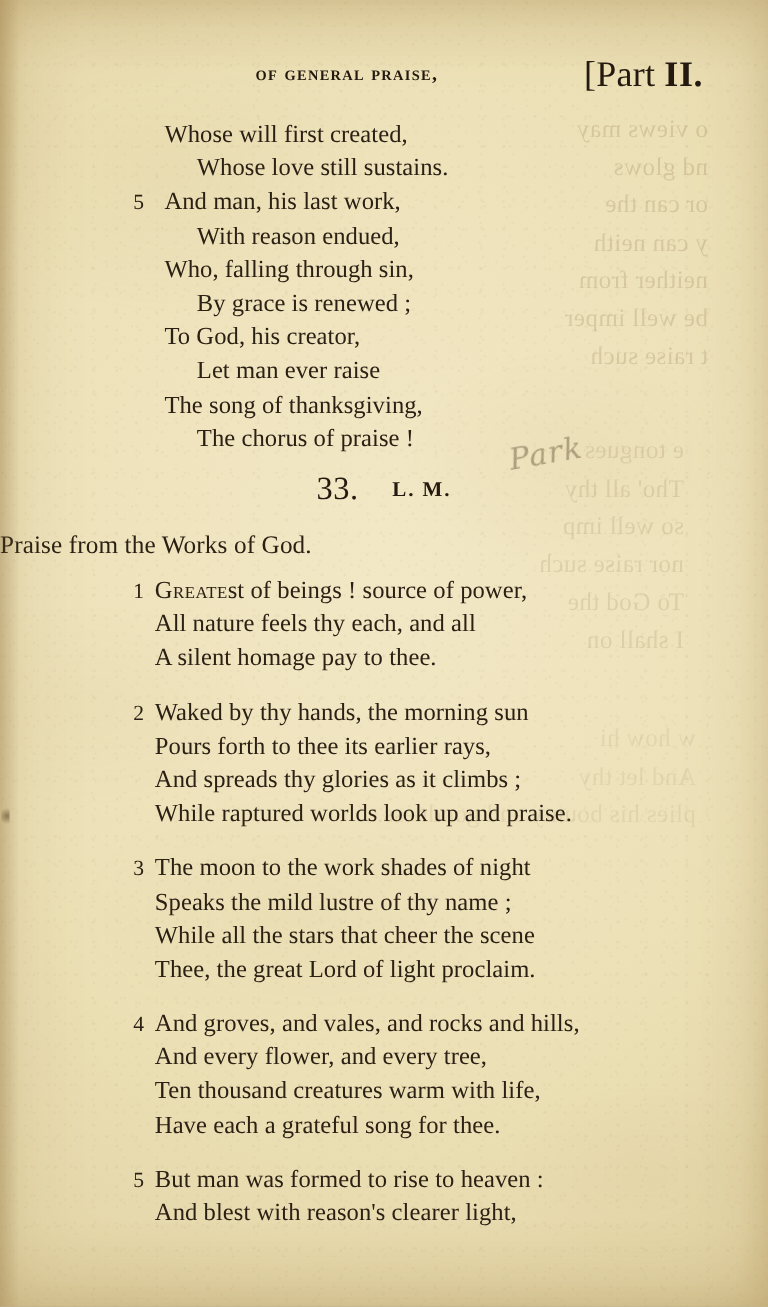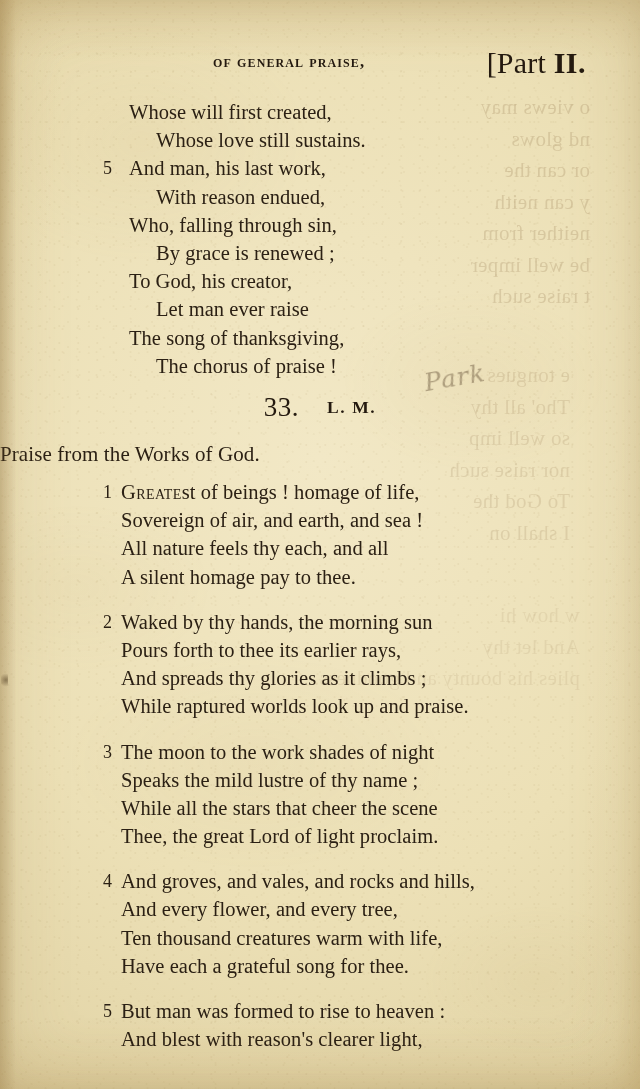--- a/index.html
+++ b/index.html
@@ -113,21 +113,21 @@
   }
   .runhead-part .rn {
     font-variant: small-caps;
     font-weight: 700;
     letter-spacing: 0.5px;
   }
 
   
   .stanza {
     position: absolute;
-    left: 4px;
+    left: 12px;
     width: 538px;
   }
   .vline {
     position: relative;
     height: 28.2px;
     font-size: 20.5px;
     line-height: 28.2px;
     color: #2b2014;
     white-space: nowrap;
     letter-spacing: 0.05px;
@@ -300,24 +300,21 @@
 
   <div class="hymn-head">
     <span class="hymn-no">33.</span><span class="hymn-metre">L. M.</span>
   </div>
   <div class="hymn-sub">Praise from the Works of God.</div>
 
   <div class="stanza" id="hymn-stanzas" style="top:478px;">
       <div style="margin-bottom: 17px;">
         <div class="vline">
           <span class="vnum">1</span>
-          <span class="vtext j0"><span class="smallcaps">Greate</span><span>st of beings ! homage of life,</span></span>
-        </div>
-        <div class="vline">
-          <span class="vtext j0">Sovereign of air, and earth, and sea !</span>
+          <span class="vtext j0"><span class="smallcaps">Greate</span><span>st of beings ! source of power,</span></span>
         </div>
         <div class="vline">
           <span class="vtext j0">All nature feels thy each, and all</span>
         </div>
         <div class="vline">
           <span class="vtext j0">A silent homage pay to thee.</span>
         </div>
       </div>
       <div style="margin-bottom: 17px;">
         <div class="vline">

